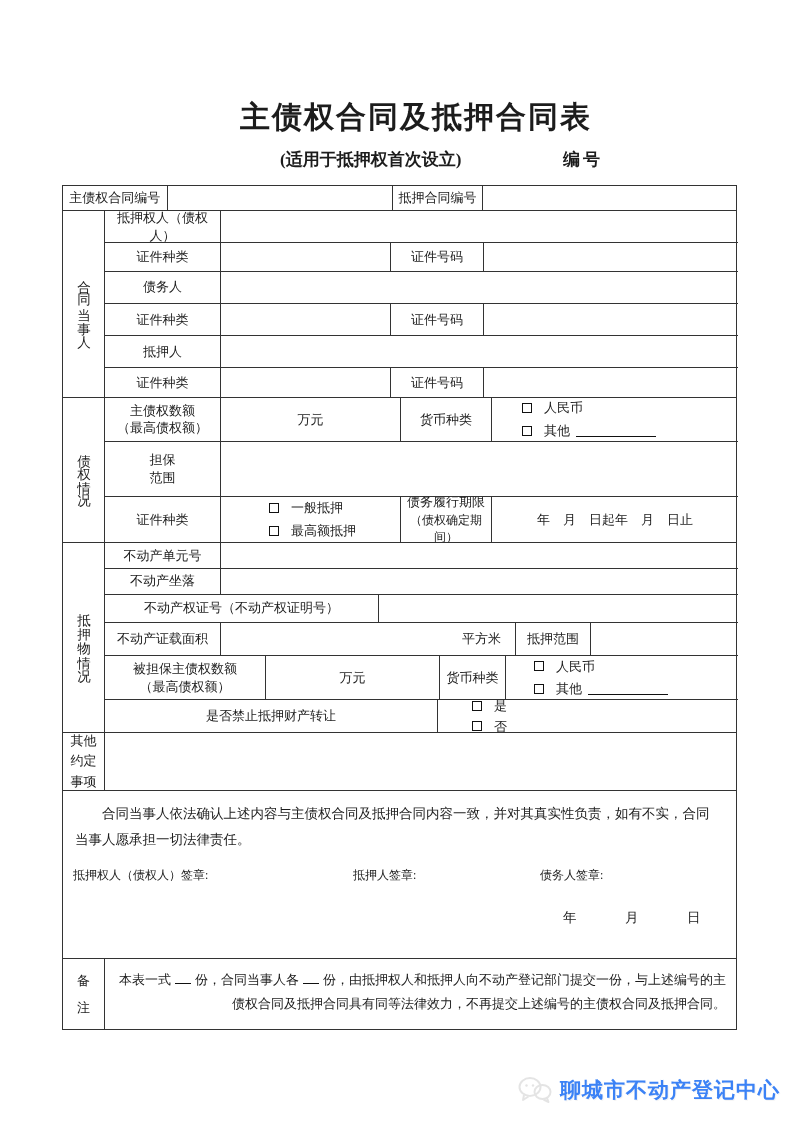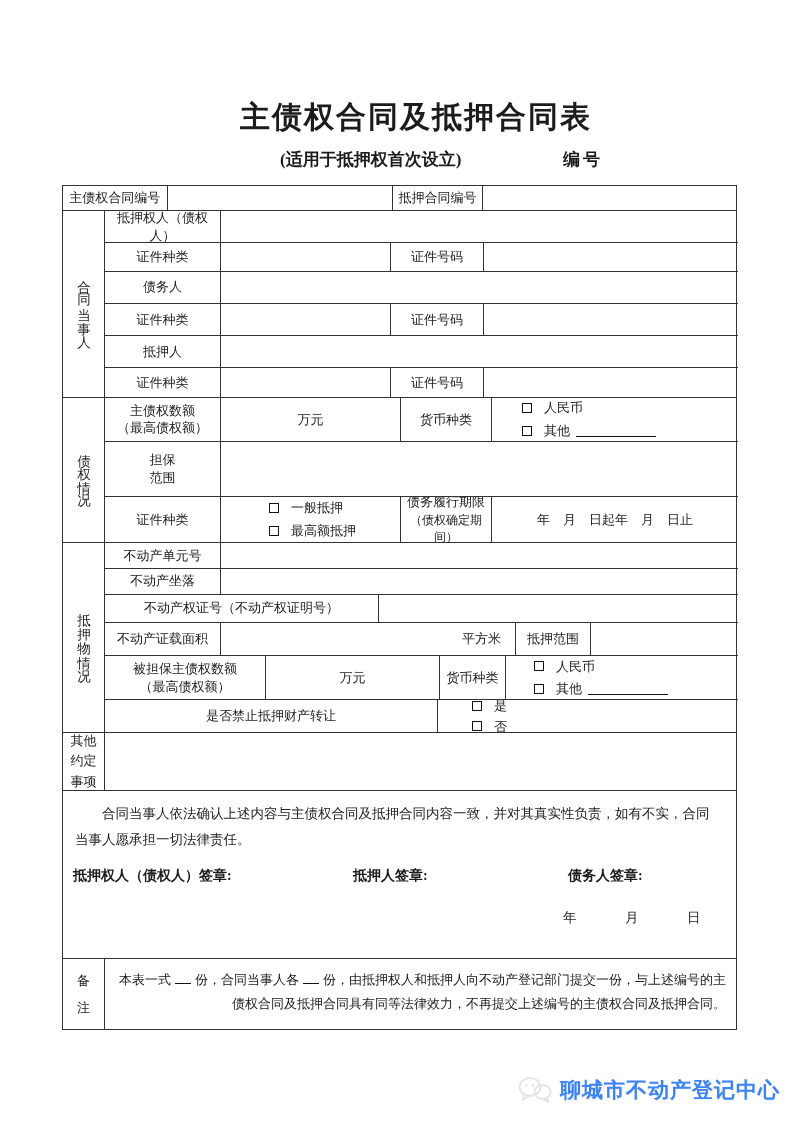--- a/index.html
+++ b/index.html
@@ -42,21 +42,21 @@
   .opt { display: flex; align-items: center; white-space: nowrap; }
   .cb { width: 10px; height: 10px; border: 1.5px solid #111; display: inline-block; margin-right: 12px; flex: none; background:#fff; }
   .blank-line { display: inline-block; border-bottom: 1px solid #111; height: 13px; }
   .u80 { width: 80px; margin-left: 6px; }
   .u16 { width: 16px; margin: 0 4px; }
   .right-unit { justify-content: flex-end; padding-right: 14px; }
   .term-cell { }
   .textcell { display: block; text-align: right; padding: 8px 10px; }
   .decl-cell { position: relative; display: block; text-align: left; padding: 10px 12px; }
   .decl-par { text-indent: 2em; line-height: 1.9; font-size: 13.5px; width: 640px; }
-  .sig { position: absolute; top: 76px; font-size: 14px; font-weight: bold; }
+  .sig { position: absolute; top: 76px; font-size: 12px; }
   .sig-date { position: absolute; top: 118px; left: 500px; font-size: 13.5px; letter-spacing: 2px; }
   .remark-text { line-height: 1.85; font-size: 13px; padding: 9px 10px 0 12px; }
   .small { font-size: 12px; }
 
   .watermark {
     position: absolute; top: 1076px; left: 518px;
     display: flex; align-items: center; gap: 8px;
     color: #3b82f6; font-weight: bold; font-size: 21px; letter-spacing: 1px;
     font-family: "Liberation Sans", sans-serif;
     text-shadow: 1px 1px 0 #f3f3f3;
@@ -240,21 +240,21 @@
         <span><span>其他</span><br><span>约定</span><br><span>事项</span></span>
       </div>
       <div class="c" style="width:633px"></div>
     </div>
 
     <div class="trow" style="height:168px">
       <div class="c decl-cell" style="width:675px">
         <div class="decl-par">合同当事人依法确认上述内容与主债权合同及抵押合同内容一致，并对其真实性负责，如有不实，合同当事人愿承担一切法律责任。</div>
         <span class="sig" style="left:10px">抵押权人（债权人）签章:</span>
         <span class="sig" style="left:290px">抵押人签章:</span>
-        <span class="sig" style="left:505px">债务人签章:</span>
+        <span class="sig" style="left:477px">债务人签章:</span>
         <span class="sig-date">年　　　月　　　日</span>
       </div>
     </div>
 
     <div class="trow" style="height:70px">
       <div class="c vcell stack3" style="width:42px; line-height:2.1">
         <span><span>备</span><br><span>注</span></span>
       </div>
       <div class="c textcell remark-text" style="width:633px">
         <span>本表一式</span><span class="blank-line u16"></span><span>份，合同当事人各</span><span class="blank-line u16"></span><span>份，由抵押权人和抵押人向不动产登记部门提交一份，与上述编号的主债权合同及抵押合同具有同等法律效力，不再提交上述编号的主债权合同及抵押合同。</span>

